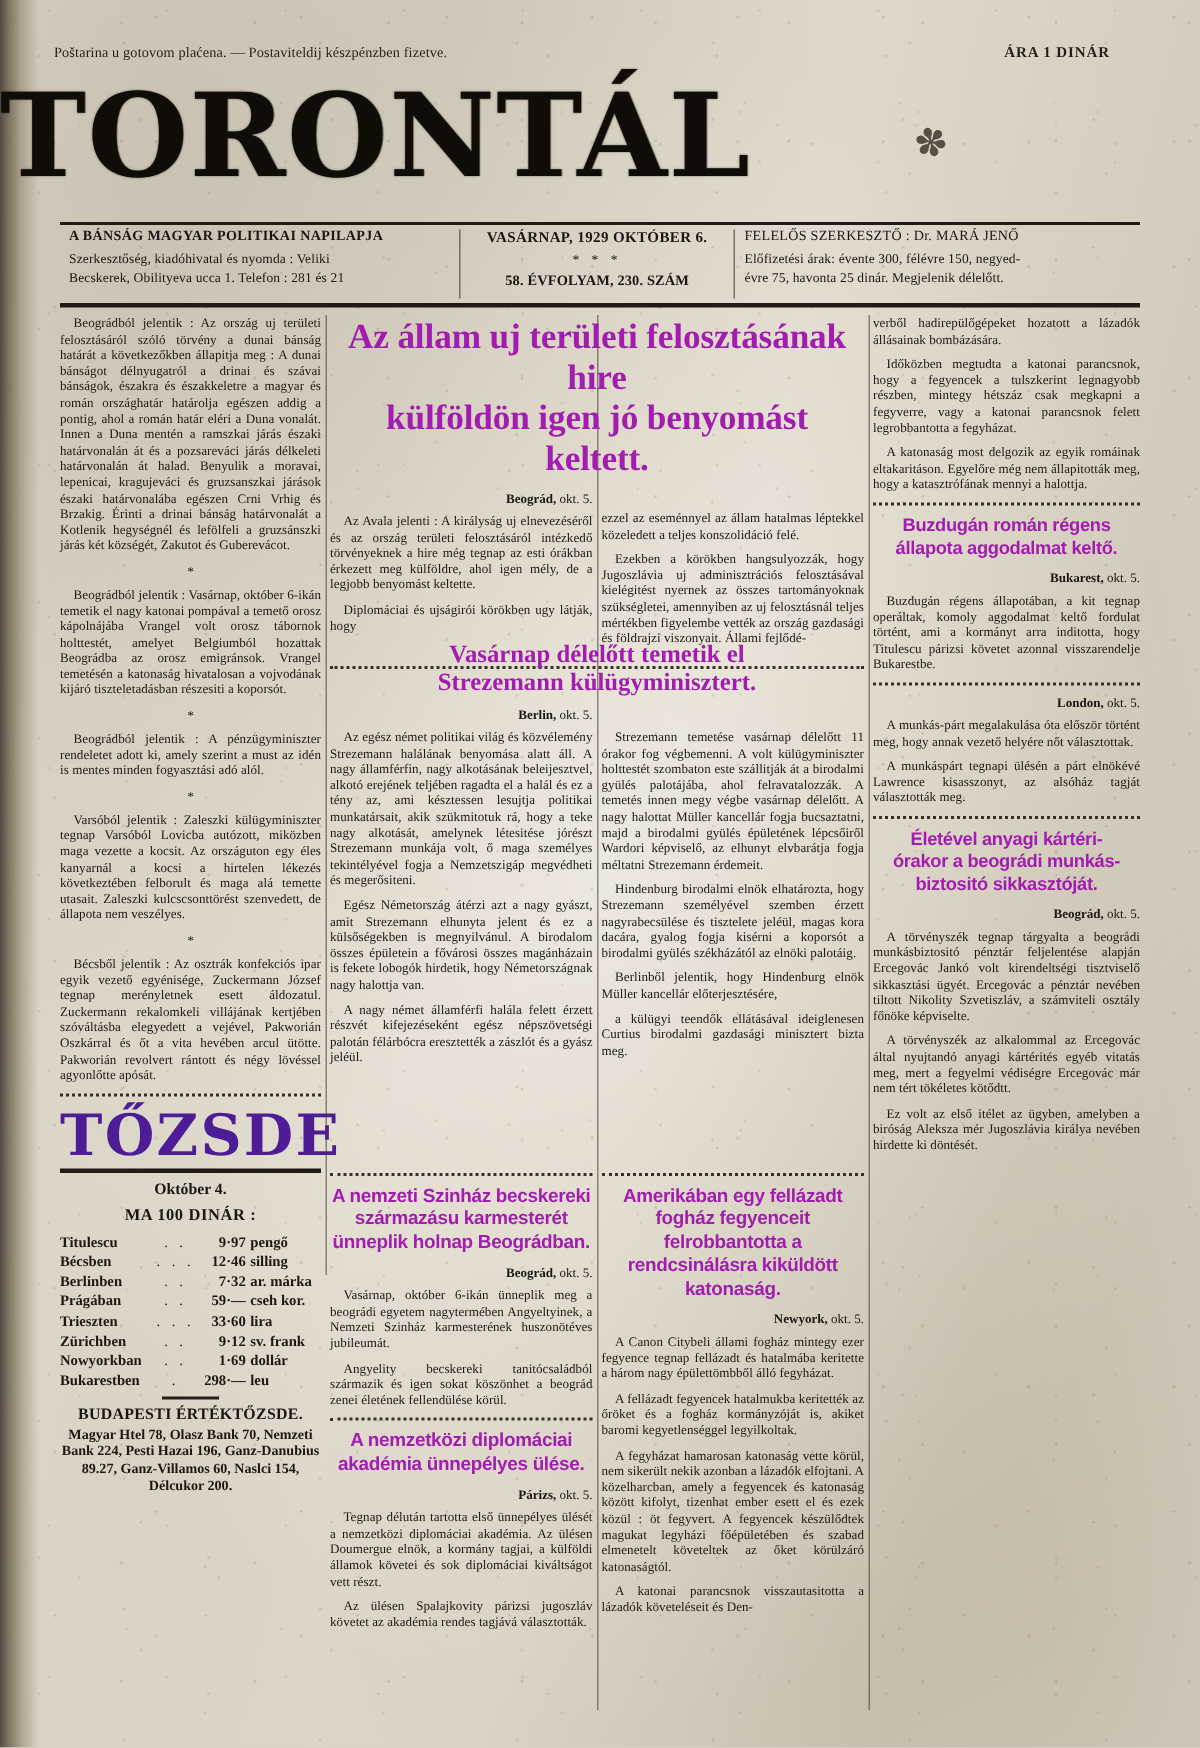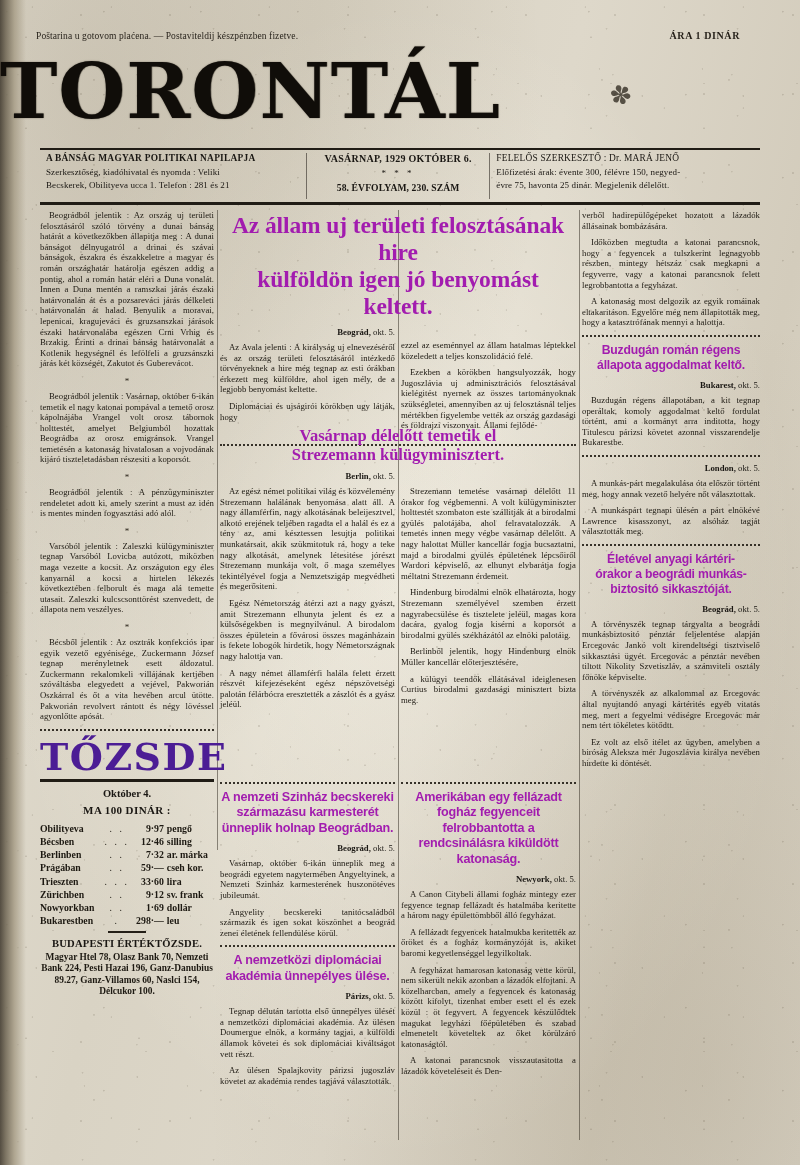--- a/index.html
+++ b/index.html
@@ -218,21 +218,21 @@
       <div class="dotrule"></div>
 
       <div class="tozsde-title">TŐZSDE</div>
       <div class="tz-rule"></div>
       <div class="tz-date">Október 4.</div>
       <div class="tz-sub">MA 100 DINÁR :</div>
 
       <table class="fx">
         <tbody>
             <tr>
-          <td class="city">Obilityeva</td>
+          <td class="city">Titulescu</td>
           <td class="dots">. .</td>
           <td class="val">9·97</td>
           <td class="unit">pengő</td>
         </tr>
         <tr>
           <td class="city">Bécsben</td>
           <td class="dots">. . .</td>
           <td class="val">12·46</td>
           <td class="unit">silling</td>
         </tr>
@@ -270,21 +270,21 @@
           <td class="city">Bukarestben</td>
           <td class="dots">.</td>
           <td class="val">298·—</td>
           <td class="unit">leu</td>
         </tr>
       </tbody>
         </table>
 
       <div class="fx-rule"></div>
       <div class="bud-title">BUDAPESTI ÉRTÉKTŐZSDE.</div>
-      <div class="bud-body">Magyar Htel 78,  Olasz Bank 70, Nemzeti Bank 224,  Pesti Hazai 196, Ganz-Danubius 89.27,  Ganz-Villamos 60, Naslci 154, Délcukor 100.</div>
+      <div class="bud-body">Magyar Htel 78,  Olasz Bank 70, Nemzeti Bank 224,  Pesti Hazai 196, Ganz-Danubius 89.27,  Ganz-Villamos 60, Naslci 154, Délcukor 200.</div>
     </div>
 
     <div class="lead">
       <h2 class="hl big">
         <span>Az állam uj területi felosztásának hire</span><br>
         <span>külföldön igen jó benyomást keltett.</span>
       </h2>
       <div style="display:flex;gap:6px;">
         <div style="width:175px;">
           <div class="dateline">

